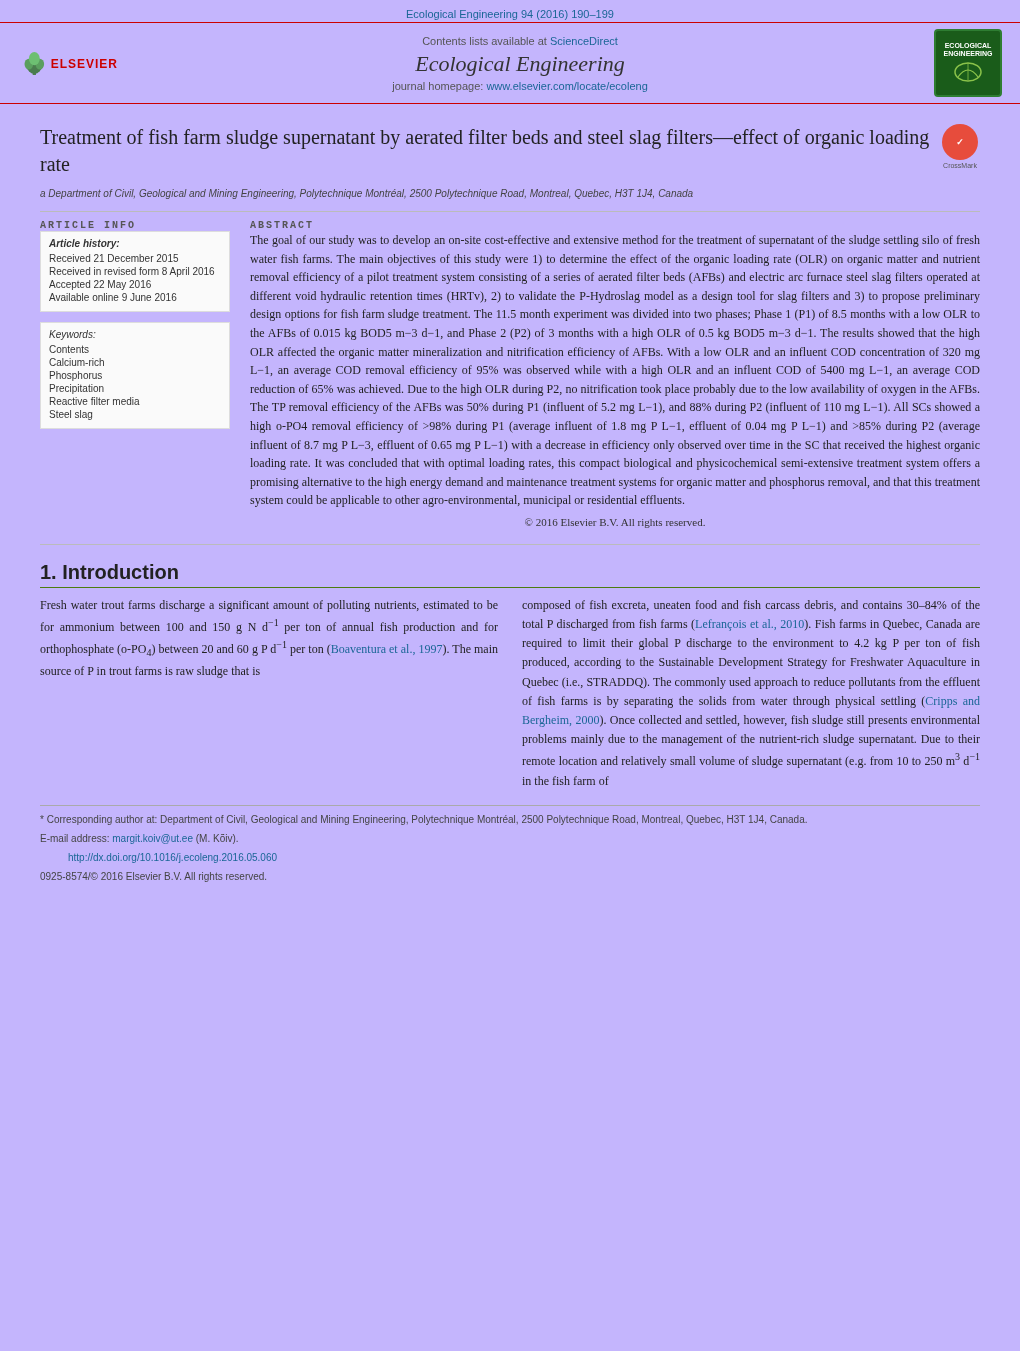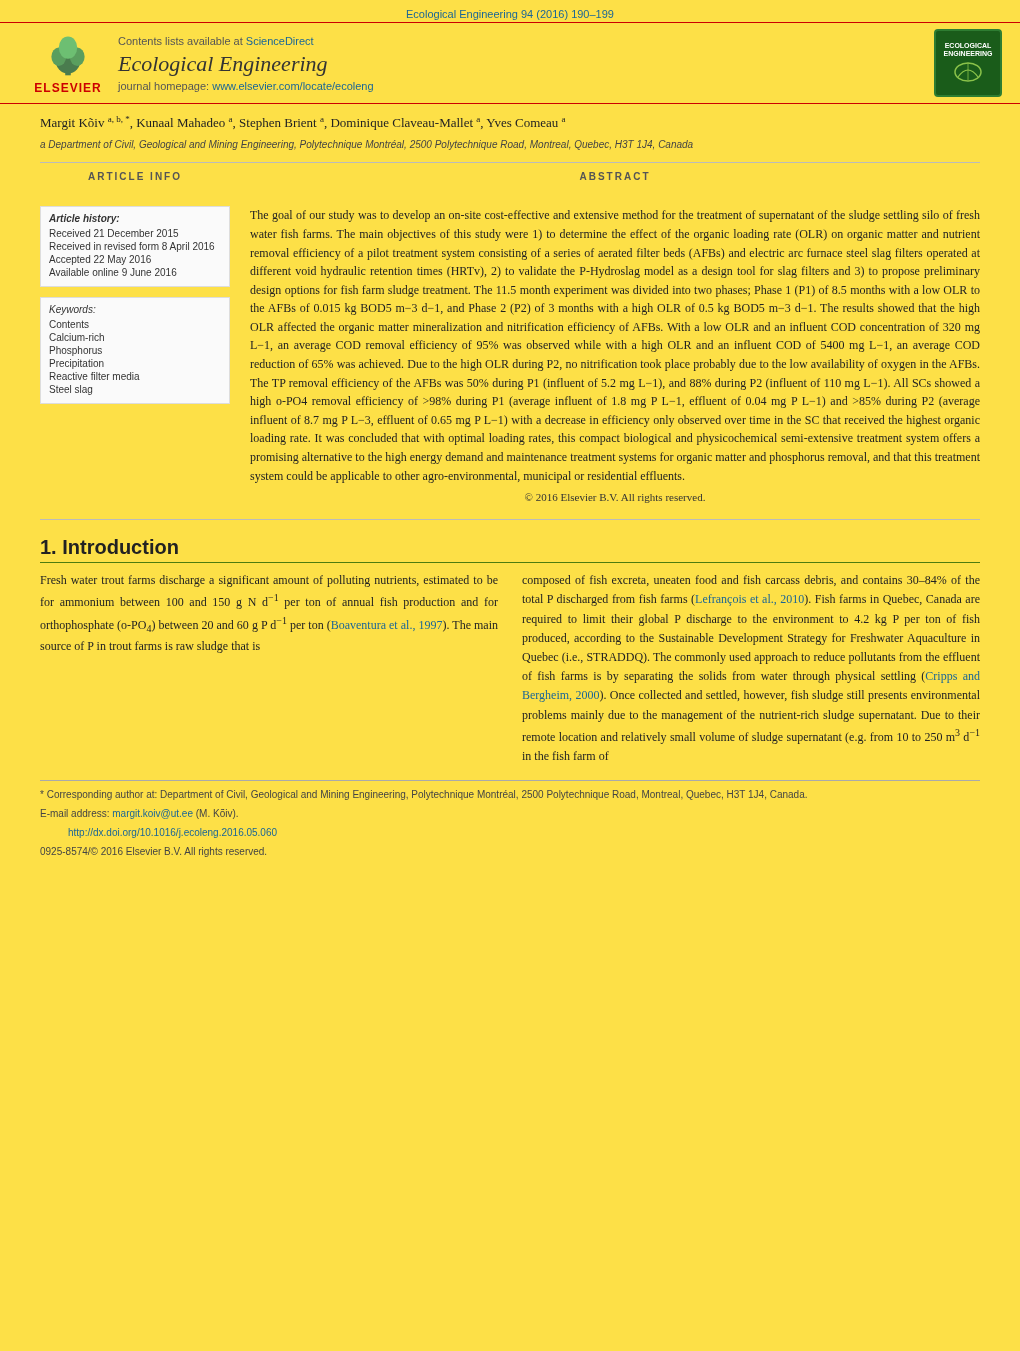--- a/index.html
+++ b/index.html
@@ -7,21 +7,21 @@
       width: 1020px;
       min-height: 1351px;
       background: #fff;
       font-family: 'Times New Roman', Times, serif;
       font-size: 13px;
       color: #222;
     }
     .page-wrapper {
       width: 1020px;
       min-height: 1351px;
-      background: #fde047;
+      background: #c4b5fd;
       padding: 0;
     }
     
     .header-top {
       text-align: center;
       padding: 8px 0 2px 0;
       font-size: 11px;
       color: #1a6696;
       font-family: Arial, sans-serif;
     }
@@ -29,39 +29,39 @@
       display: flex;
       align-items: center;
       border-top: 1.5px solid #c00;
       border-bottom: 1.5px solid #c00;
       padding: 6px 18px;
       margin: 0 0 0 0;
     }
     .elsevier-logo {
       width: 100px;
       display: flex;
-      flex-direction: column;
+      flex-direction: row;
       align-items: center;
       flex-shrink: 0;
     }
     .elsevier-tree {
       width: 60px;
       height: 48px;
     }
     .elsevier-text {
       font-family: Arial, sans-serif;
       font-size: 12px;
       font-weight: bold;
       color: #c00;
       letter-spacing: 1px;
       margin-top: 2px;
     }
     .journal-center {
       flex: 1;
-      text-align: left;
+      text-align: center;
     }
     .journal-title-main {
       font-size: 22px;
       font-family: 'Times New Roman', serif;
       color: #333;
       font-style: italic;
     }
     .journal-homepage {
       font-size: 11px;
       font-family: Arial, sans-serif;
@@ -163,28 +163,27 @@
       margin-top: 8px;
     }
     .article-info-col {
       width: 190px;
       flex-shrink: 0;
     }
     .abstract-col {
       flex: 1;
     }
     .section-label {
-      font-family: Liberation Sans, sans-serif;
+      font-family: Liberation Mono, monospace;
       font-size: 10px;
       letter-spacing: 2px;
       color: #555;
       font-weight: bold;
-      margin-bottom: 24px;
+      margin-bottom: 0;
       text-transform: uppercase;
-      text-align: center;
     }
     .article-info-box {
       border: 1px solid #ddd;
       padding: 6px 8px;
       margin-bottom: 10px;
       font-family: Arial, sans-serif;
       font-size: 10px;
       color: #333;
       background: #fafafa;
     }
@@ -317,24 +316,28 @@
             <path d="M5 16 Q15 2 25 16" fill="none" stroke="#8bc34a" stroke-width="1.2"></path>
             <path d="M15 2 L15 19" fill="none" stroke="#8bc34a" stroke-width="0.8"></path>
           </svg>
         </div>
       </div>
     </div>
   </div>
 
   <div class="article-body">
 
-
-    <div class="authors">
-      <span>Margit Kõiv <sup>a, b, *</sup>, Kunaal Mahadeo <sup>a</sup>, Stephen Brient <sup>a</sup>, Dominique Claveau-Mallet <sup>a</sup>, Yves Comeau <sup>a</sup></span>
-    </div>
+    <div class="article-title-section">
+      <div class="article-title">Treatment of fish farm sludge supernatant by aerated filter beds and steel slag filters—effect of organic loading rate</div>
+      <div class="crossmark">
+        <div class="crossmark-badge">✓</div>
+        <div class="crossmark-text">CrossMark</div>
+      </div>
+    </div>
+
 
     <div class="affiliations">
       <div>a Department of Civil, Geological and Mining Engineering, Polytechnique Montréal, 2500 Polytechnique Road, Montreal, Quebec, H3T 1J4, Canada</div>
     </div>
 
     <hr class="divider-thin">
 
     <div class="two-column">
 
       <div class="article-info-col">

